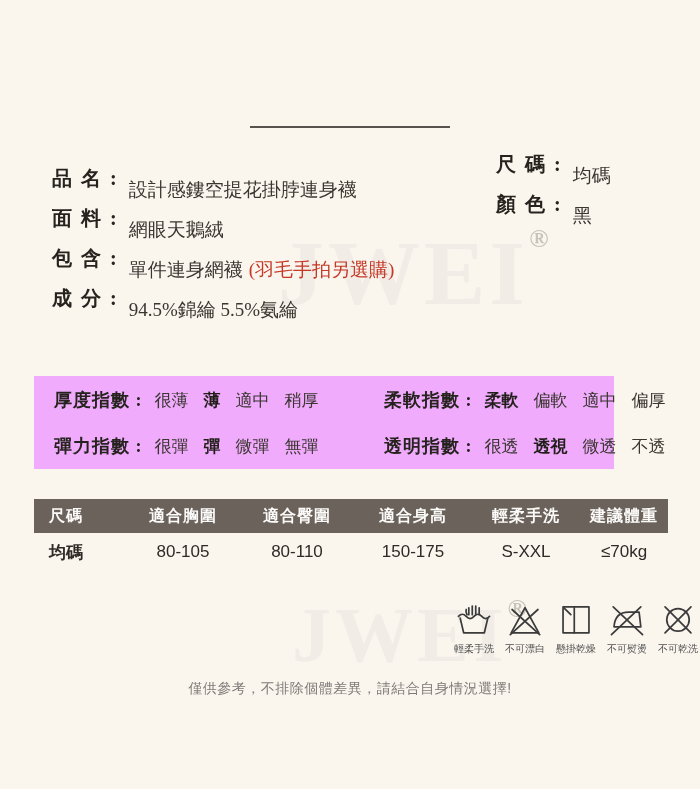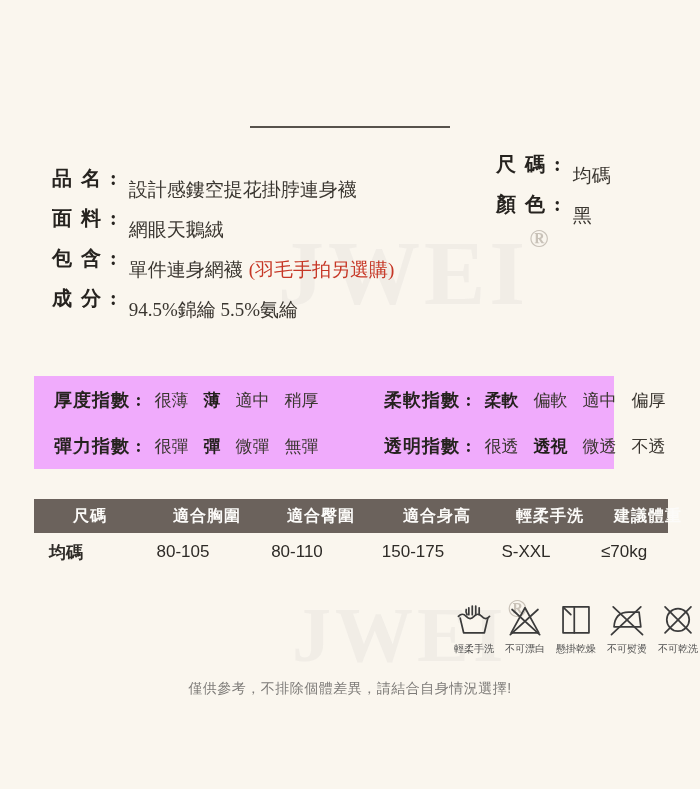--- a/index.html
+++ b/index.html
@@ -60,21 +60,21 @@
   .opt{margin-right:15px;color:#3a3630;}
   .opt.sel{font-weight:bold;color:#221f1b;}
 
   
   .size-table{position:absolute;left:34px;top:499px;width:634px;
     font-family:"Liberation Sans","DejaVu Sans",sans-serif;}
   .thead,.trow{
     display:grid;grid-template-columns:92px 114px 114px 118px 108px 88px;
     align-items:center;
   }
-  .thead{background:#6b625c;height:34px;padding-left:24px;}
+  .thead{background:#6b625c;height:34px;}
   .thead .cell{color:#fcfbf9;font-size:16px;font-weight:bold;text-align:center;letter-spacing:1px;}
   .thead .cell.first{text-align:left;padding-left:15px;}
   .trow{height:38px;}
   .trow .cell{font-size:17px;color:#2e2b27;text-align:center;}
   .trow .cell.first{text-align:left;padding-left:15px;font-weight:bold;
     font-family:"Liberation Sans","DejaVu Sans",sans-serif;}
 
   
   .care-row{
     position:absolute;left:0;top:600px;width:700px;

